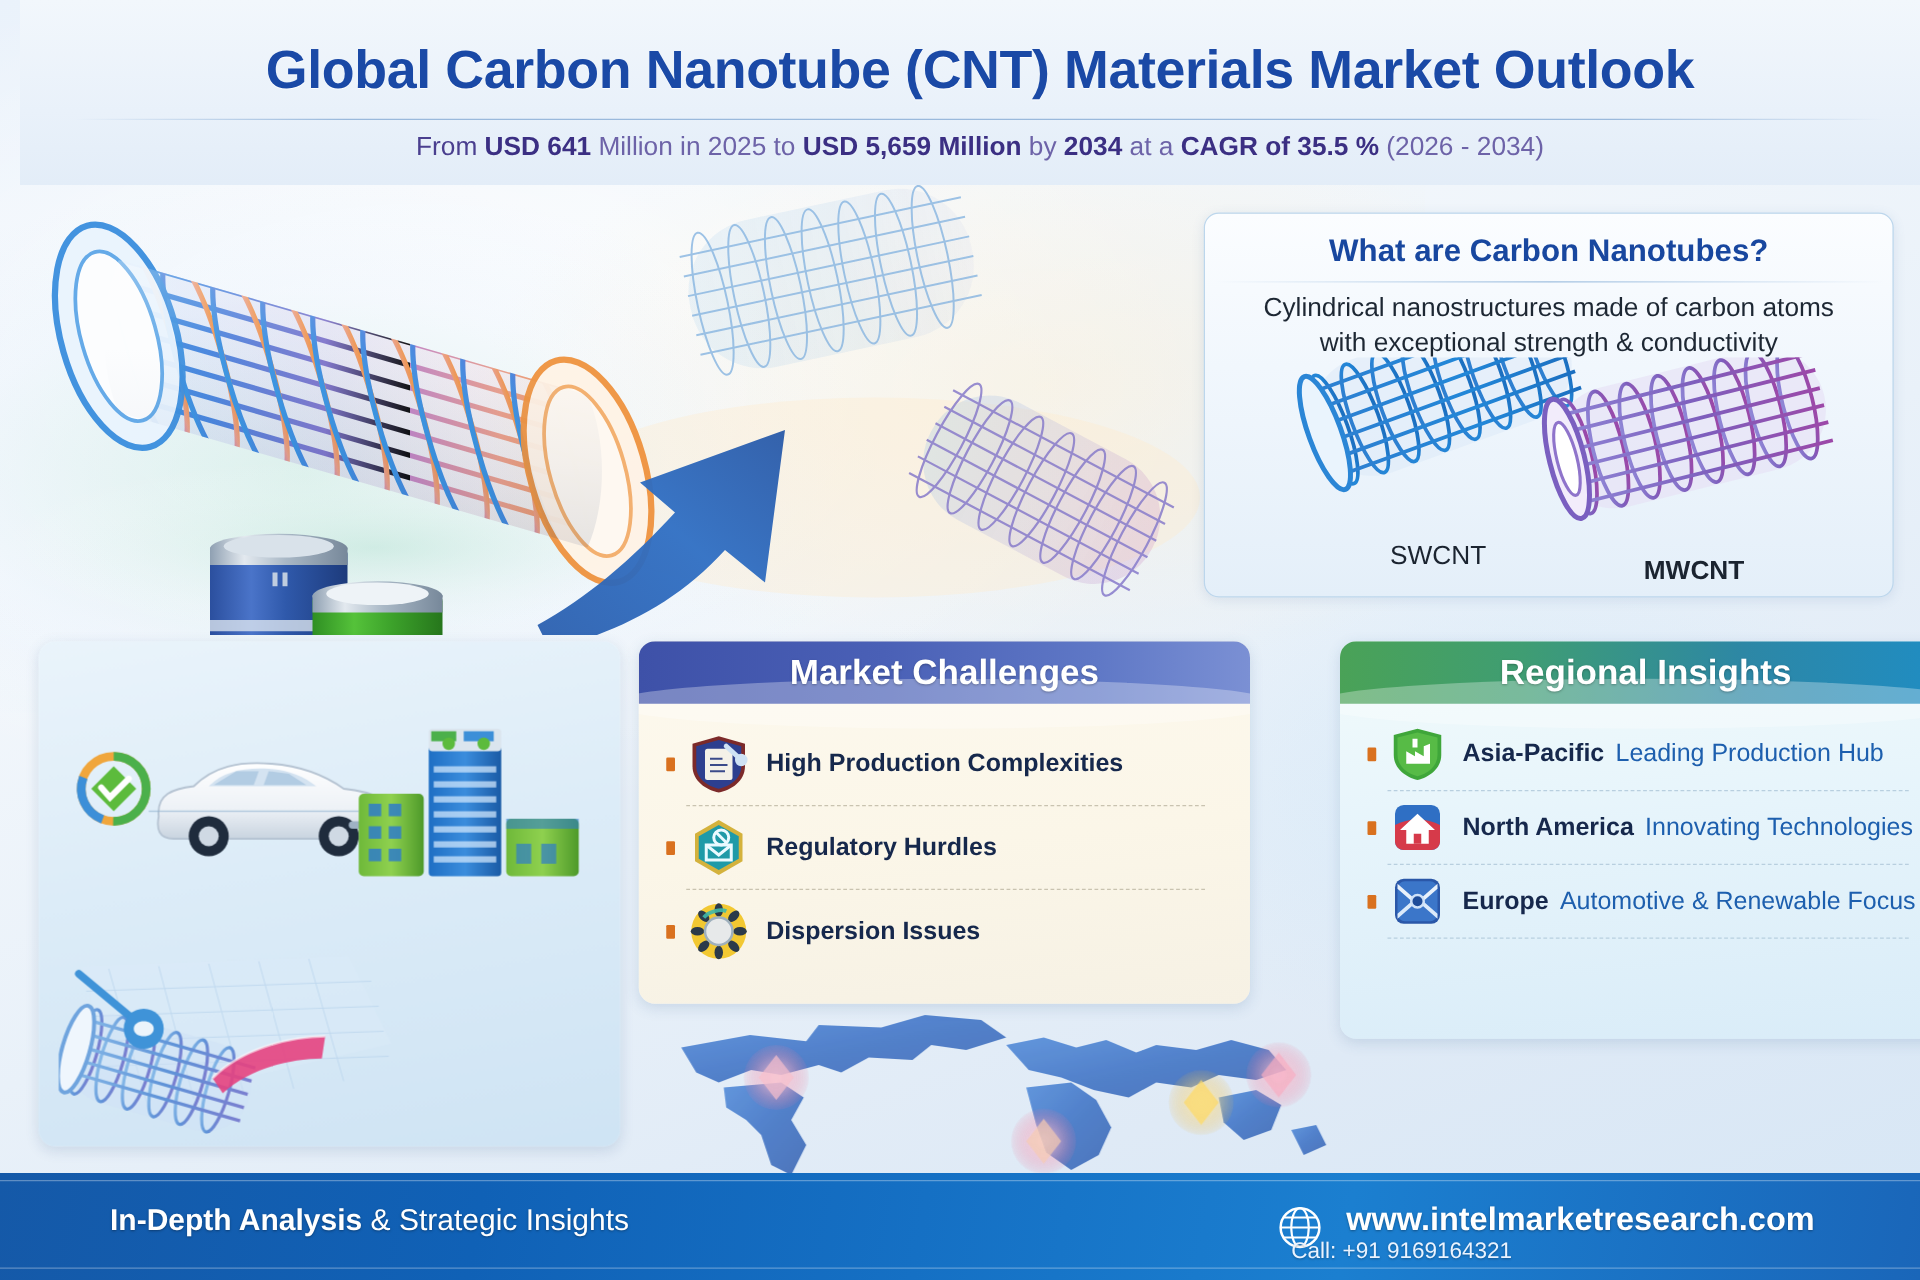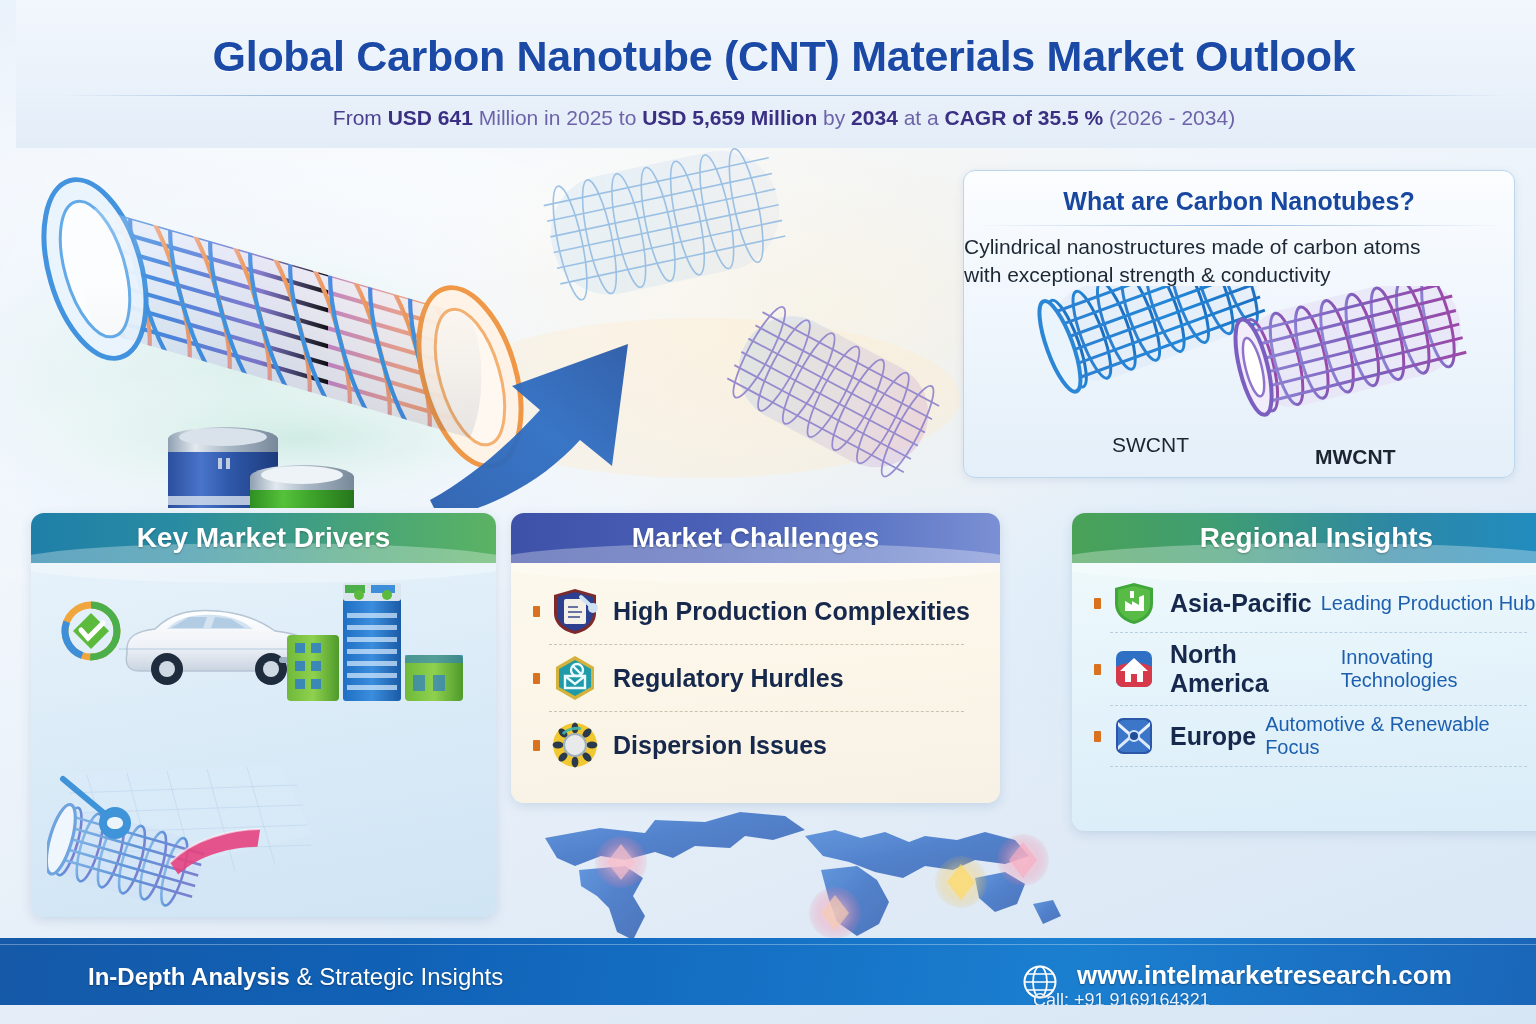--- a/index.html
+++ b/index.html
@@ -44,21 +44,21 @@
 
   
   #whatare{position:absolute;left:963px;top:170px;width:552px;height:308px;
     border-radius:12px;border:1px solid #bcd6ec;
     background:linear-gradient(180deg,#fbfdff 0%,#f1f7fd 40%,#e4eff9 100%);
     box-shadow:0 2px 9px rgba(70,110,160,.13);overflow:hidden;}
   #whatare h3{position:absolute;left:0;top:16px;width:100%;text-align:center;
     font-size:25px;font-weight:bold;color:#18479f;}
   #whatare .rule{position:absolute;left:8px;top:54px;width:536px;height:1px;
     background:linear-gradient(90deg,rgba(150,185,220,0),rgba(150,185,220,.9),rgba(150,185,220,0));}
-  #whatare p{position:absolute;left:0;top:62px;width:100%;text-align:left;
+  #whatare p{position:absolute;left:0;top:62px;width:100%;text-align:center;
     font-size:21px;color:#1d2733;line-height:1.32;}
   .cntlabel{position:absolute;font-size:21px;color:#1b2430;}
 
   
   .panel{position:absolute;border-radius:13px;overflow:hidden;
     box-shadow:0 3px 11px rgba(60,100,150,.17);}
   .panel .hdr{position:relative;height:50px;}
   .panel .hdr .txt{position:absolute;left:0;top:0;width:100%;height:50px;
     display:flex;align-items:center;justify-content:center;
     font-size:28px;font-weight:bold;color:#fff;
@@ -75,25 +75,25 @@
   #p3{left:1072px;top:513px;width:489px;height:318px;
     background:linear-gradient(175deg,#f2fbfb 0%,#e6f4fb 45%,#d9ecf8 100%);}
   #p3 .hdr{background:linear-gradient(90deg,#4aa257 0%,#3f9d73 30%,#2d87a5 66%,#1f8dc4 100%);}
 
   
   .row{position:relative;display:flex;align-items:center;}
   .bullet{width:7px;height:11px;background:#d9711f;border-radius:1px;flex:0 0 auto;margin-right:11px;}
   .rowdiv{height:0;border-top:1px dashed #c9c3b0;margin:0 16px;}
   .rowdiv.blue{border-top:1px dashed #b8cfdf;}
   .icoBox{width:48px;height:48px;flex:0 0 auto;margin-right:14px;position:relative;}
-  .rowlabel{font-size:25px;font-weight:bold;color:#16284c;}
+  .rowlabel{font-size:20px;font-weight:bold;color:#16284c;}
   .rowsub{font-size:20px;color:#1d5fae;margin-left:9px;}
 
   
-  #footer{position:absolute;left:0;top:938px;width:1536px;height:67px;
+  #footer{position:absolute;left:0;top:938px;width:1536px;height:86px;
     background:linear-gradient(100deg,#1559a8 0%,#1061b6 25%,#1570c4 48%,#1b7fd0 70%,#1a66b9 100%);
     overflow:hidden;}
   #footer .hl{position:absolute;left:0;width:100%;height:1px;background:rgba(255,255,255,.32);}
   #foot-left{position:absolute;left:88px;top:25px;font-size:24px;color:#fff;
      text-shadow:0 1px 2px rgba(0,0,0,.35);}
   #foot-left b{font-weight:bold;}
   #foot-left span{font-weight:normal;}
   #foot-url{position:absolute;left:1077px;top:22px;font-size:26px;font-weight:bold;color:#fff;
     text-shadow:0 1px 2px rgba(0,0,0,.35);}
   #foot-call{position:absolute;left:1033px;top:52px;font-size:18px;color:#eaf3ff;
@@ -394,24 +394,20 @@
       <circle cx="330" cy="113" r="26" fill="url(#pinPink)"></circle>
       <path d="M330 95 L344 113 L330 131 L316 113 Z" fill="#f8c4ad" opacity=".85"></path>
       <circle cx="456" cy="82" r="26" fill="url(#pinGold)"></circle>
       <path d="M456 64 L470 82 L456 100 L442 82 Z" fill="#ffd85e" opacity=".9"></path>
       <circle cx="518" cy="60" r="26" fill="url(#pinPink)"></circle>
       <path d="M518 42 L532 60 L518 78 L504 60 Z" fill="#f9a7bc" opacity=".85"></path>
     </g>
   </svg>
 
   <div class="panel" id="p1">
-    <div class="hdr">
-      <div class="swoosh"></div>
-      <div class="txt">Key Market Drivers</div>
-    </div>
 
     <svg style="position:absolute;left:0;top:52px;" width="465" height="145" viewBox="0 0 465 145">
       <defs>
         <linearGradient id="carBody" x1="0" y1="0" x2="0" y2="1">
           <stop offset="0%" stop-color="#ffffff"></stop>
             <stop offset="60%" stop-color="#eef2f7"></stop>
           <stop offset="100%" stop-color="#c9d4e0"></stop>
         </linearGradient>
         <linearGradient id="bldBlue" x1="0" y1="0" x2="1" y2="0">
           <stop offset="0%" stop-color="#1f6fc4"></stop>

